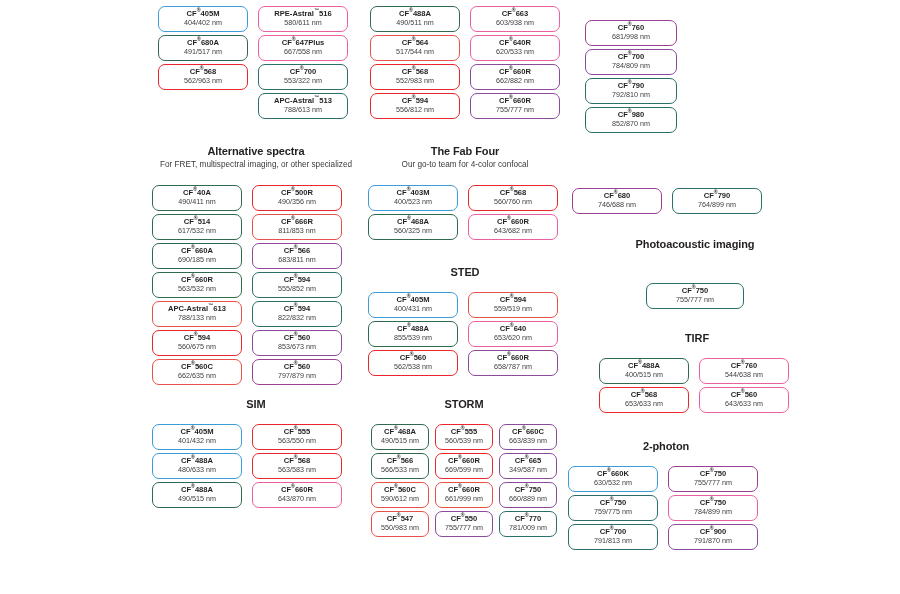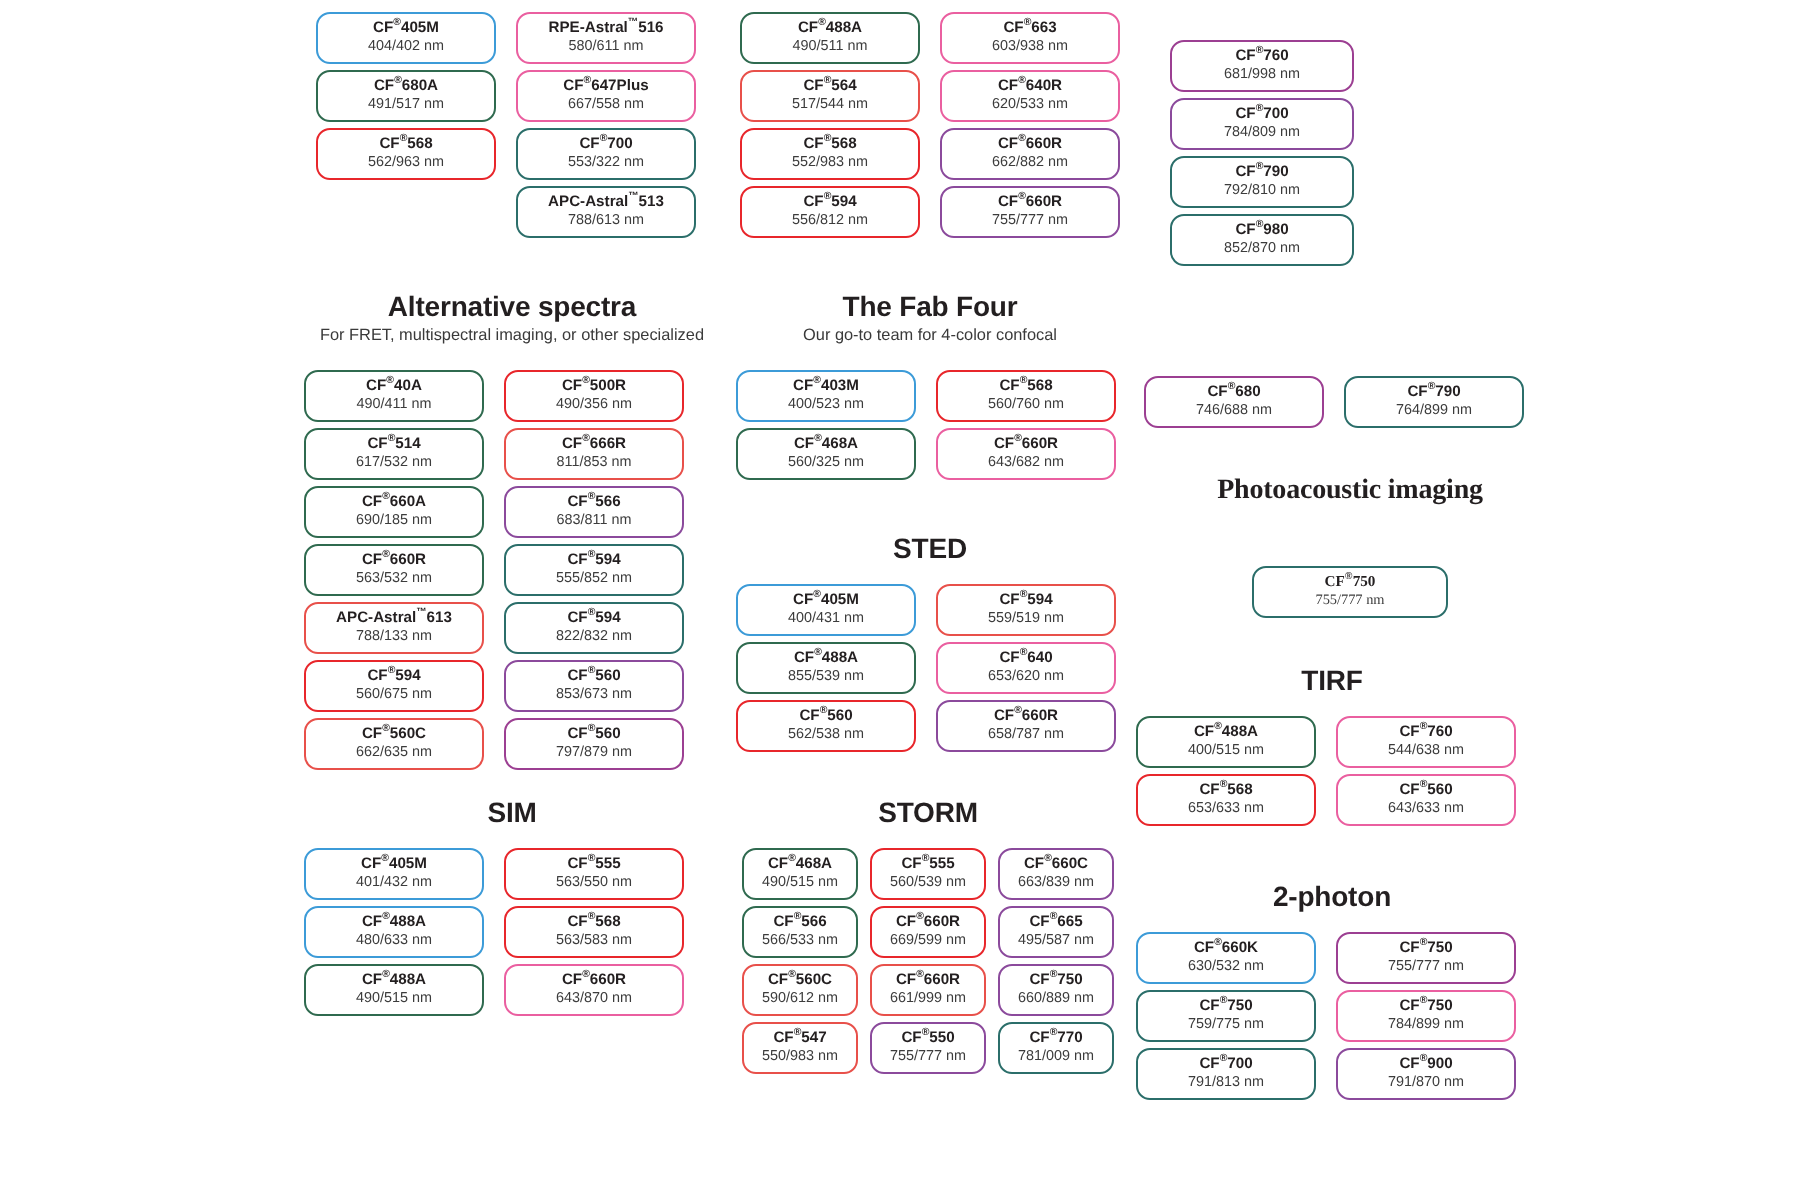--- a/index.html
+++ b/index.html
@@ -18,21 +18,21 @@
   .canvas {
     position: absolute;
     left: 0; top: 0;
     width: 900px;
     height: 594px;
   }
   .group {
     position: absolute;
   }
   .group-title {
-    font-size: 14px;
+    font-size: 11px;
     font-weight: bold;
     color: #231f20;
     text-align: center;
     line-height: 1.15;
     letter-spacing: -0.1px;
   }
   .group-sub {
     font-size: 8.2px;
     font-weight: normal;
     color: #3a3a3a;
@@ -319,32 +319,32 @@
             <div class="dye">CF<sup>®</sup>640</div>
             <div class="wl">653/620 nm</div>
           </div>
           <div class="pill" style="width: 90px; height: 26px; border-color: rgb(139, 74, 156); margin-top: 3px;">
             <div class="dye">CF<sup>®</sup>660R</div>
             <div class="wl">658/787 nm</div>
           </div>
         </div>
       </div>
     </div>
-    <div class="group" style="left: 580px; top: 238px; width: 190px; font-family: Liberation Serif, serif;">
+    <div class="group" style="left: 600px; top: 238px; width: 190px;">
       <div class="group-title" style="width: 190px;">Photoacoustic imaging</div>
       <div class="cols" style="margin-top: 0px; position: absolute; top: 45px; left: 0px; width: 190px; justify-content: center;">
         <div class="col">
           <div class="pill" style="width: 98px; height: 26px; border-color: rgb(43, 110, 106);">
             <div class="dye">CF<sup>®</sup>750</div>
             <div class="wl">755/777 nm</div>
           </div>
         </div>
       </div>
     </div>
-    <div class="group" style="left: 568px; top: 332px; width: 196px;">
+    <div class="group" style="left: 599px; top: 332px; width: 196px;">
       <div class="group-title" style="width: 196px;">TIRF</div>
       <div class="cols" style="margin-top: 0px; position: absolute; top: 26px; left: 0px;">
         <div class="col">
           <div class="pill" style="width: 90px; height: 26px; border-color: rgb(47, 106, 79);">
             <div class="dye">CF<sup>®</sup>488A</div>
             <div class="wl">400/515 nm</div>
           </div>
           <div class="pill" style="width: 90px; height: 26px; border-color: rgb(232, 38, 43); margin-top: 3px;">
             <div class="dye">CF<sup>®</sup>568</div>
             <div class="wl">653/633 nm</div>
@@ -434,21 +434,21 @@
             <div class="wl">755/777 nm</div>
           </div>
         </div>
         <div class="col" style="margin-left: 6px;">
           <div class="pill" style="width: 58px; height: 26px; border-color: rgb(139, 74, 156);">
             <div class="dye">CF<sup>®</sup>660C</div>
             <div class="wl">663/839 nm</div>
           </div>
           <div class="pill" style="width: 58px; height: 26px; border-color: rgb(139, 74, 156); margin-top: 3px;">
             <div class="dye">CF<sup>®</sup>665</div>
-            <div class="wl">495/587 nm</div>
+            <div class="wl">349/587 nm</div>
           </div>
           <div class="pill" style="width: 58px; height: 26px; border-color: rgb(139, 74, 156); margin-top: 3px;">
             <div class="dye">CF<sup>®</sup>750</div>
             <div class="wl">660/889 nm</div>
           </div>
           <div class="pill" style="width: 58px; height: 26px; border-color: rgb(43, 110, 106); margin-top: 3px;">
             <div class="dye">CF<sup>®</sup>770</div>
             <div class="wl">781/009 nm</div>
           </div>
         </div>

